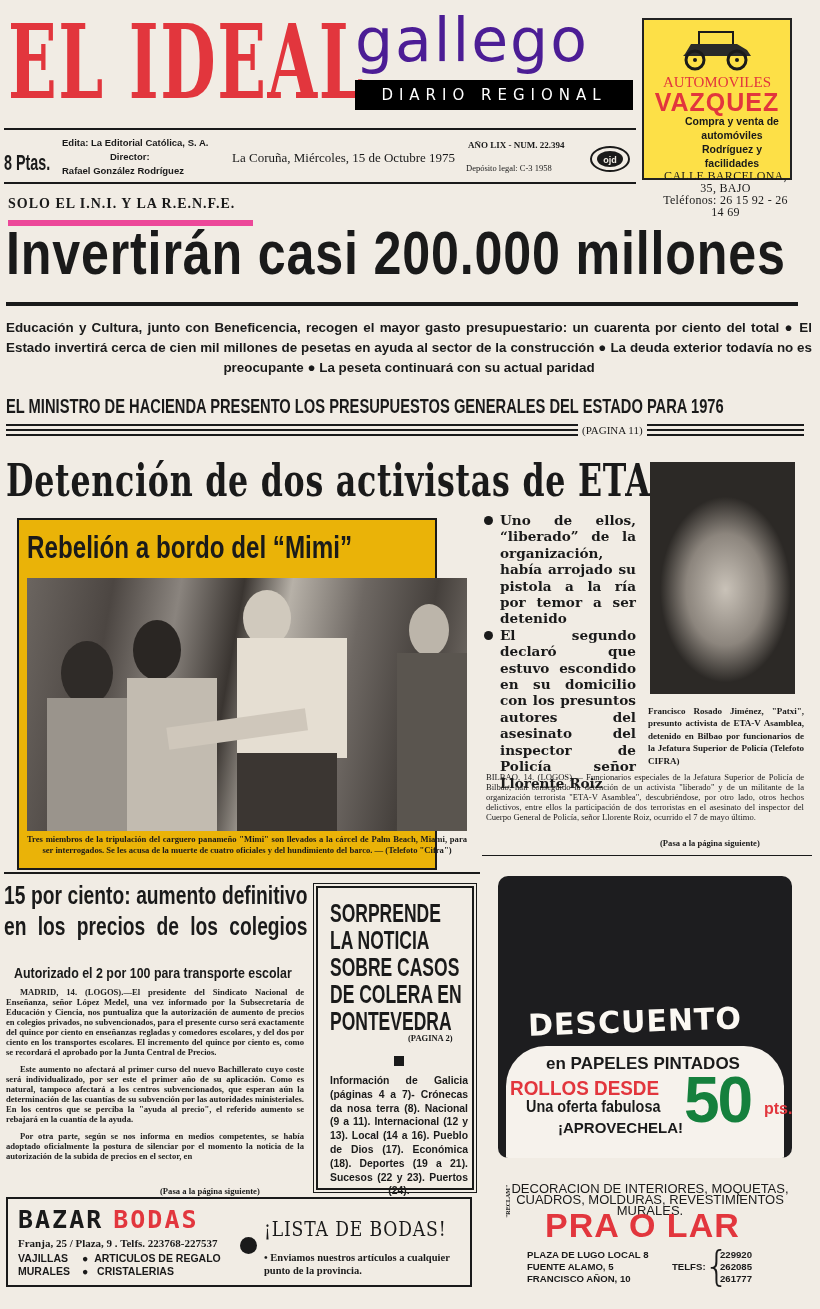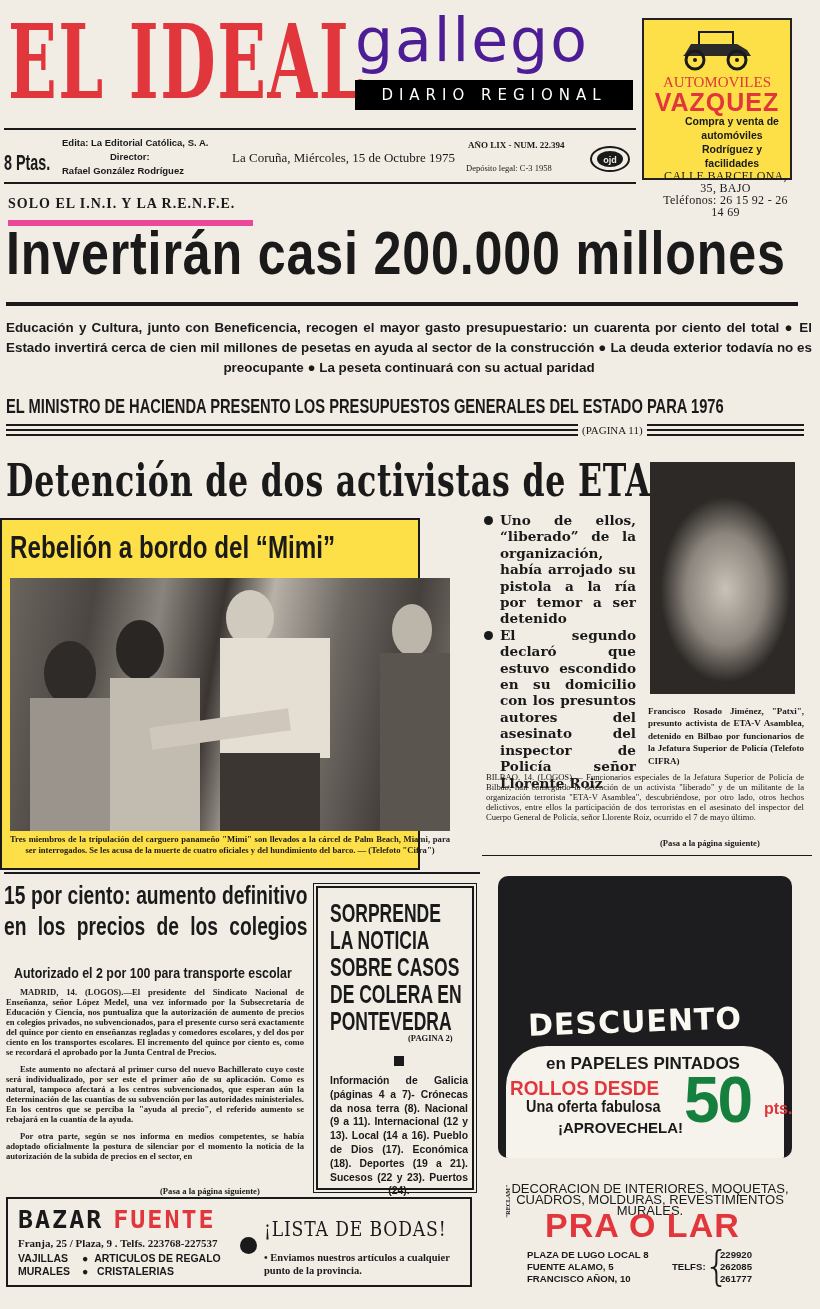--- a/index.html
+++ b/index.html
@@ -37,21 +37,21 @@
   
   #kicker { left: 8px; top: 196px; font-size: 14px; font-weight: bold; letter-spacing: 1px; border-bottom: 6px solid #ec4899; padding-bottom: 8px; width: 245px; }
   #headline { left: 6px; top: 222px; font-family: "Liberation Sans", sans-serif; font-weight: bold; font-size: 62px; line-height: 1; letter-spacing: 1px; transform: scaleX(0.81); transform-origin: left top; white-space: nowrap; }
   #summary { left: 6px; top: 318px; width: 806px; font-family: "Liberation Sans", sans-serif; font-weight: bold; font-size: 13.4px; line-height: 20px; text-align: justify; text-align-last: center; }
   #minister { left: 6px; top: 394px; font-family: "Liberation Sans", sans-serif; font-weight: bold; font-size: 21px; transform: scaleX(0.7); transform-origin: left top; white-space: nowrap; }
   #pagina11 { left: 578px; top: 424px; font-size: 11px; background: #f1ece4; padding: 0 4px; }
   .triple { position: absolute; left: 6px; width: 798px; height: 2px; background: #1a1a1a; }
 
   
   #eta-title { left: 6px; top: 455px; font-family: "DejaVu Serif", serif; font-weight: bold; font-size: 44px; transform: scaleX(0.72); transform-origin: left top; white-space: nowrap; letter-spacing: 1px; }
-  #mimi-box { left: 0; top: 518px; width: 420px; height: 352px; border: 2px solid #1a1a1a; background: #fde047; }
+  #mimi-box { left: 17px; top: 518px; width: 420px; height: 352px; border: 2px solid #1a1a1a; background: #eab308; }
   #mimi-title { left: 8px; top: 10px; font-family: "Liberation Sans", sans-serif; font-weight: bold; font-size: 31px; transform: scaleX(0.78); transform-origin: left top; white-space: nowrap; }
   #mimi-photo { left: 8px; top: 58px; width: 440px; height: 253px; background: linear-gradient(100deg, #6b6560 0%, #4c4642 18%, #8a847e 32%, #3a3531 45%, #b7b1a8 55%, #6e6863 70%, #45403c 85%, #827b74 100%); overflow: hidden; }
   #mimi-caption { left: 8px; top: 314px; width: 440px; font-size: 8.6px; font-weight: bold; line-height: 11px; text-align: justify; text-align-last: center; }
 
   #bullets { left: 484px; top: 512px; width: 152px; font-family: "DejaVu Serif", serif; font-weight: bold; font-size: 13.6px; line-height: 16.4px; }
   #bullets .b { position: relative; padding-left: 16px; text-align: justify; }
   #bullets .b::before { content: ""; position: absolute; left: 0; top: 4px; width: 9px; height: 9px; border-radius: 50%; background: #1a1a1a; }
 
   #patxi-photo { left: 650px; top: 462px; width: 145px; height: 232px; background: radial-gradient(ellipse 45% 40% at 52% 55%, #c9c2b8 0%, #8c857d 60%, #2c2926 100%), #3b3734; }
   #patxi-caption { left: 648px; top: 705px; width: 156px; font-size: 9px; font-weight: bold; line-height: 12.4px; text-align: justify; }
@@ -208,21 +208,21 @@
     <div>DE COLERA EN</div>
     <div>PONTEVEDRA</div>
   </div>
   <div class="abs" id="colera-pag">(PAGINA 2)</div>
   <div class="abs" id="colera-square"></div>
   <div class="abs" id="colera-index">Información de Galicia (páginas 4 a 7)- Crónecas da nosa terra (8). Nacional (9 a 11). Internacional (12 y 13). Local (14 a 16). Pueblo de Dios (17). Económica (18). Deportes (19 a 21). Sucesos (22 y 23). Puertos (24).</div>
 </div>
 
 <div class="abs" id="bazar">
   <div class="abs" id="bazar-name">
-    <span>BAZAR</span><span class="red">FUENTE</span>
+    <span>BAZAR</span><span class="red">BODAS</span>
   </div>
   <div class="abs" id="bazar-addr">Franja, 25 / Plaza, 9 . Telfs. 223768-227537</div>
   <div class="abs" id="bazar-cats">
     <div><span style="width:64px">VAJILLAS</span><span>●&nbsp;&nbsp;</span><span>ARTICULOS DE REGALO</span></div>
     <div><span style="width:64px">MURALES</span><span>●&nbsp;&nbsp;&nbsp;</span><span>CRISTALERIAS</span></div>
   </div>
   <div class="abs" id="bazar-dot"></div>
   <div class="abs" id="bazar-bodas">¡LISTA DE BODAS!</div>
   <div class="abs" id="bazar-envio">• Enviamos nuestros artículos a cualquier punto de la provincia.</div>
 </div>

